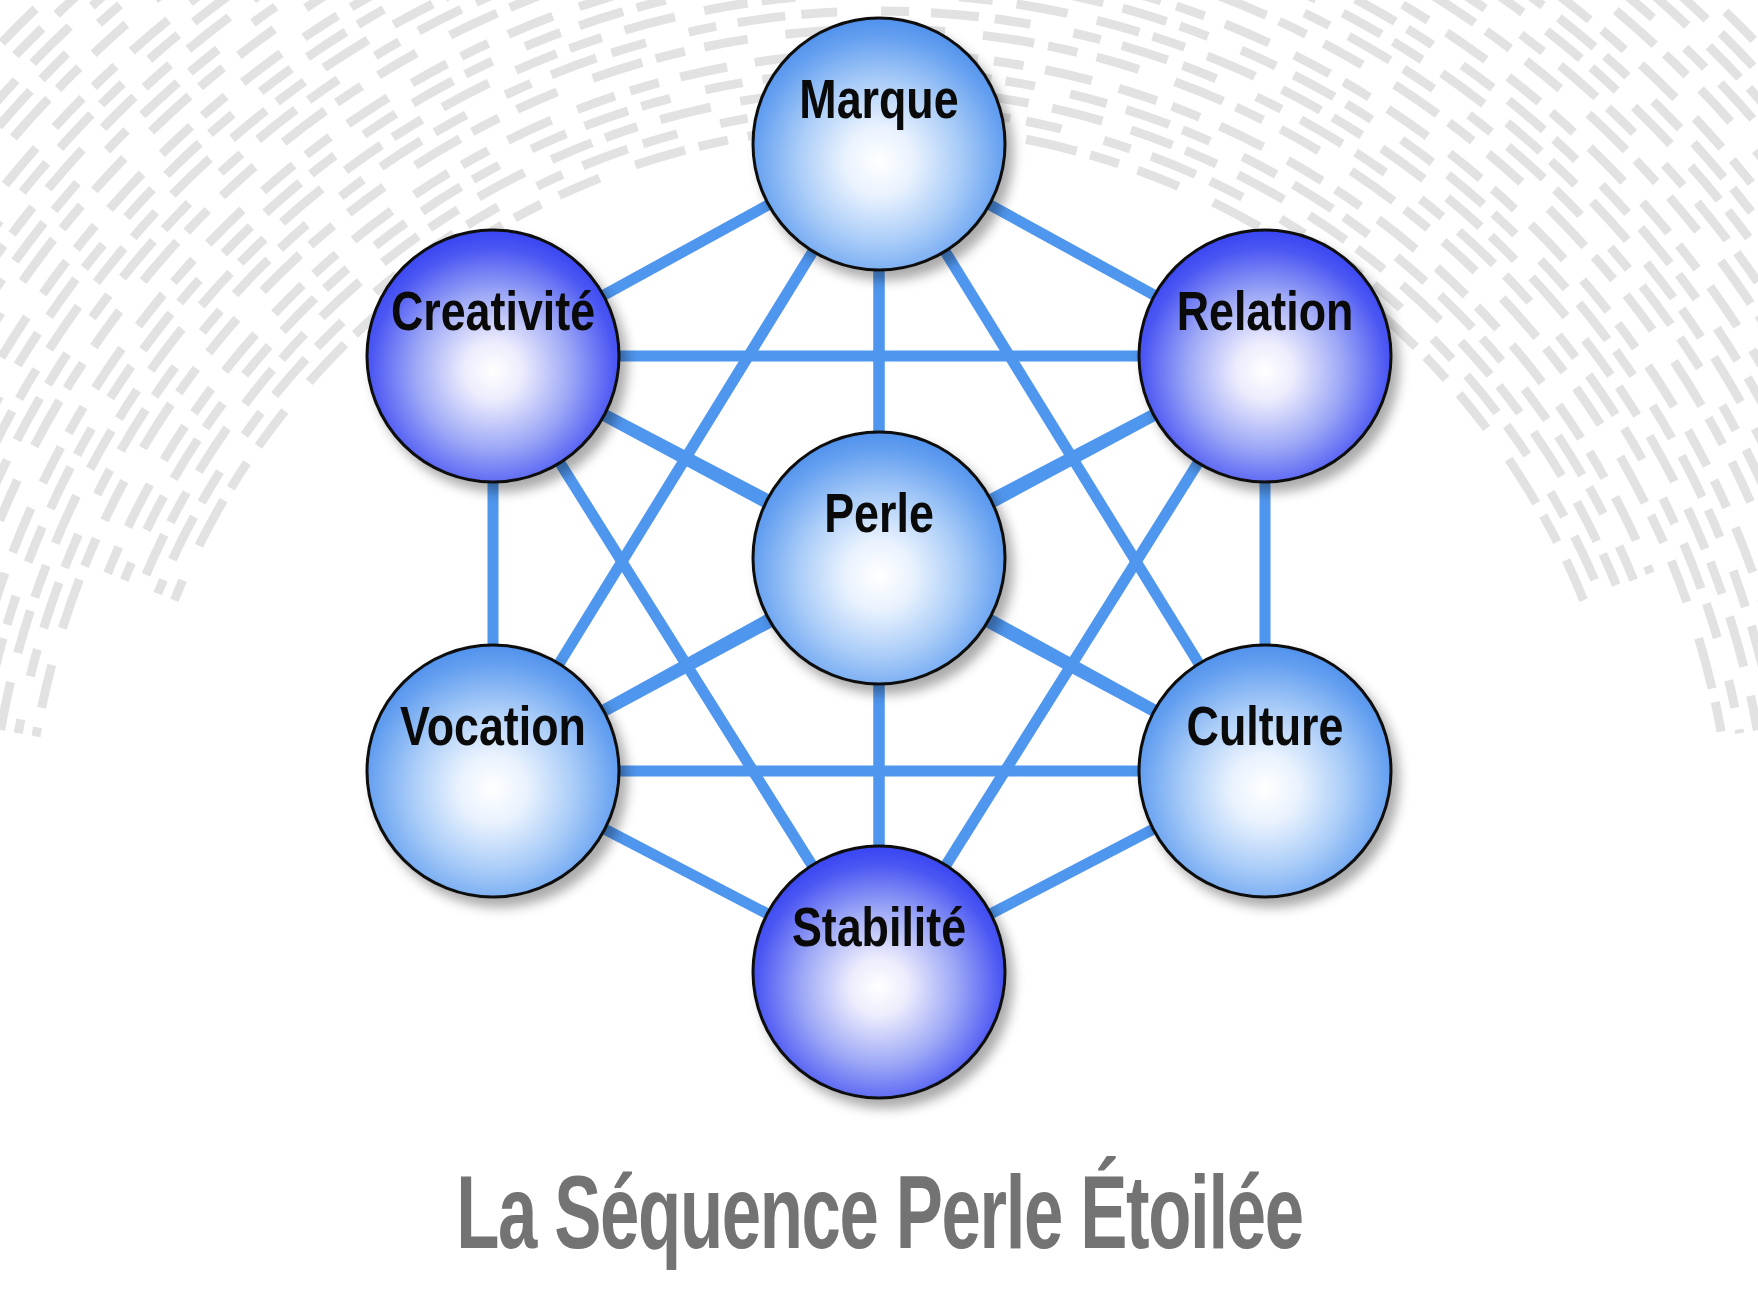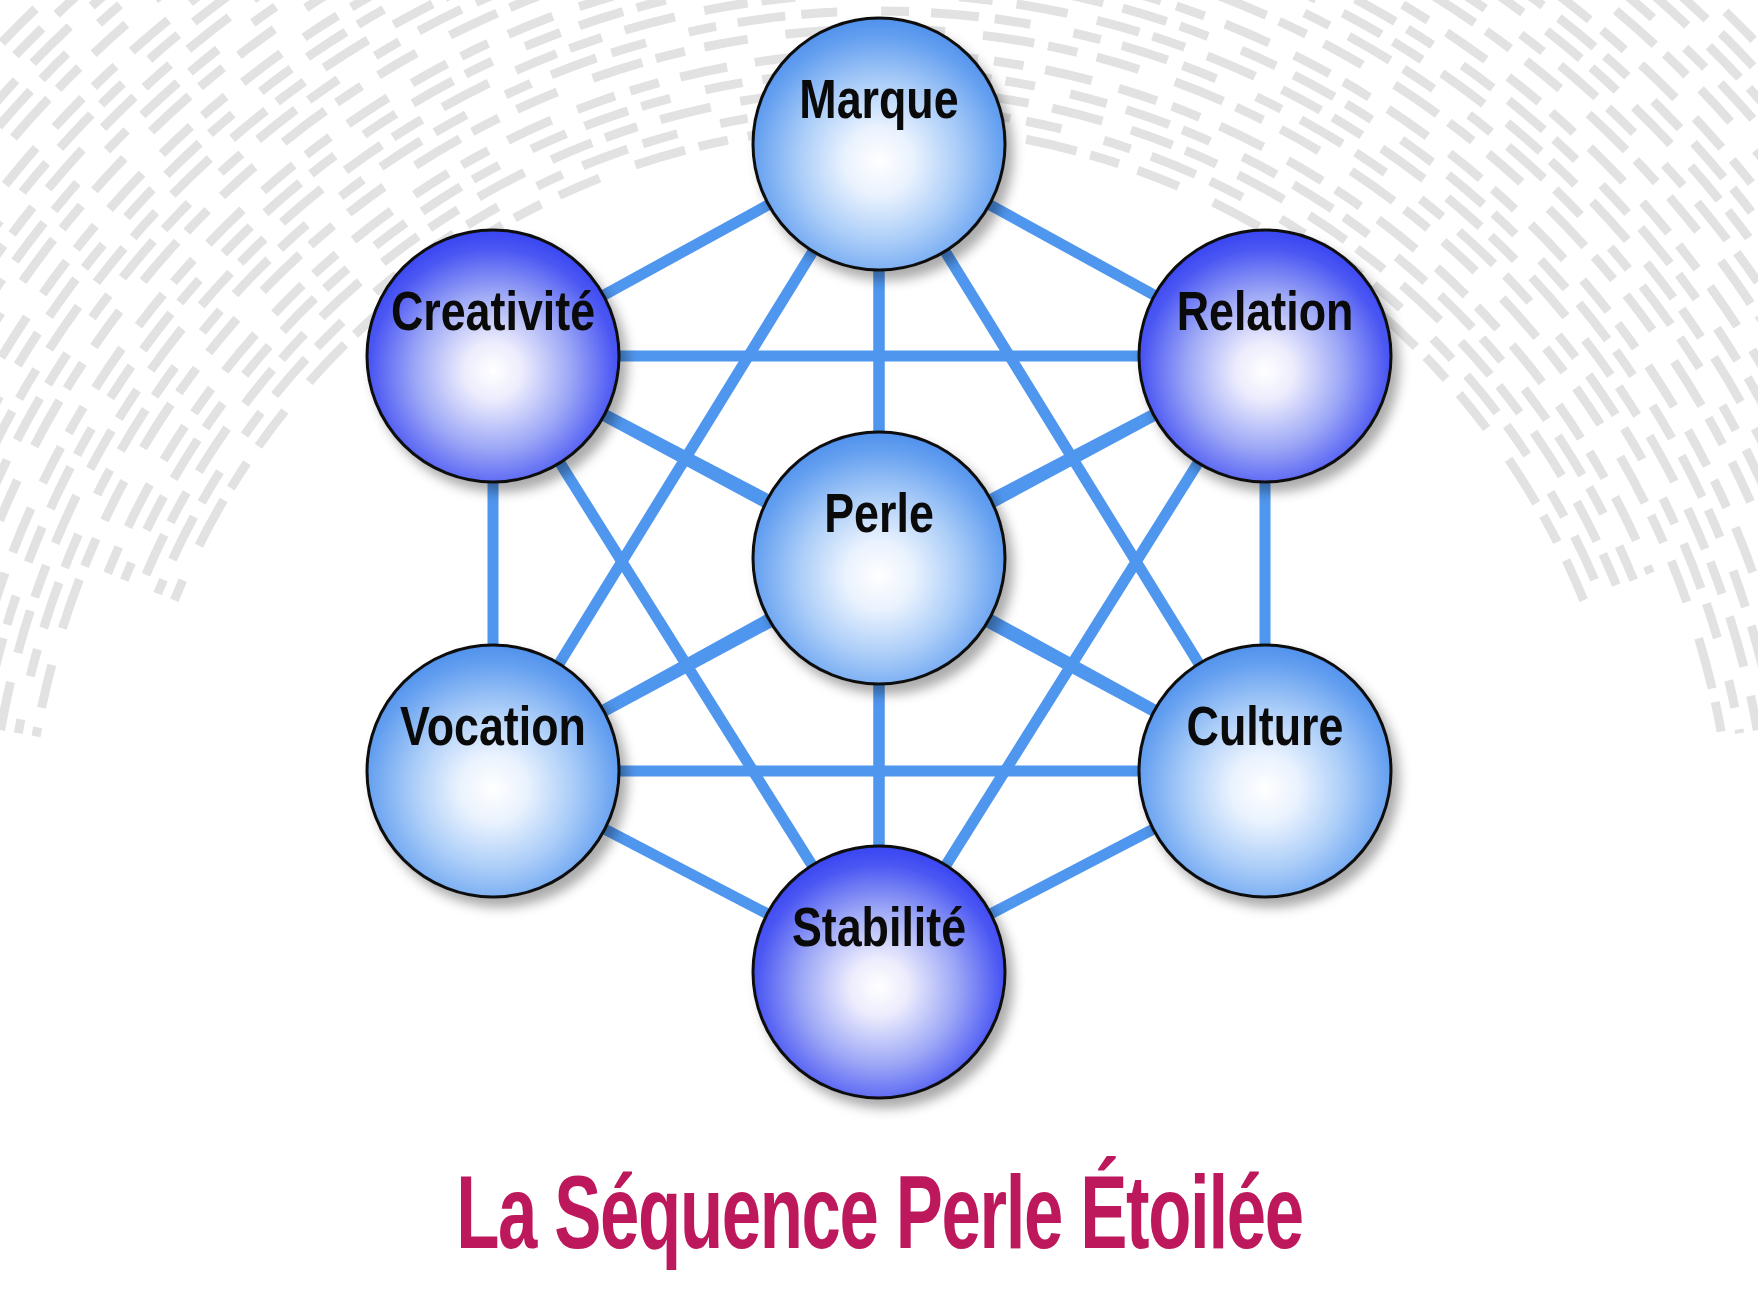--- a/index.html
+++ b/index.html
@@ -32,21 +32,21 @@
   .title {
     position: absolute;
     left: 0;
     right: 0;
     top: 1150px;
     height: 125px;
     line-height: 125px;
     text-align: center;
     font-weight: bold;
     font-size: 104px;
-    color: #be185d;
+    color: #737373;
     white-space: nowrap;
   }
   .title-inner {
     display: inline-block;
     transform: scaleX(0.68);
     transform-origin: 50% 50%;
     letter-spacing: -2px;
   }
 </style>
 </head>

